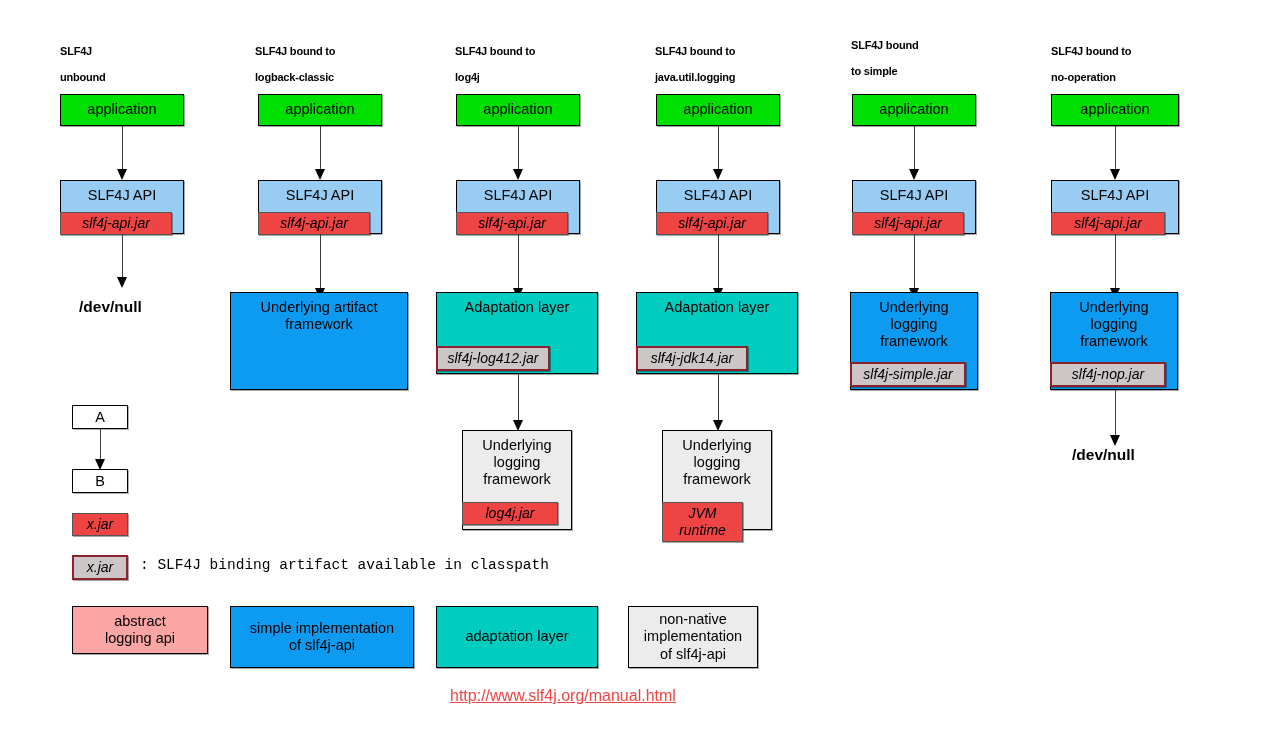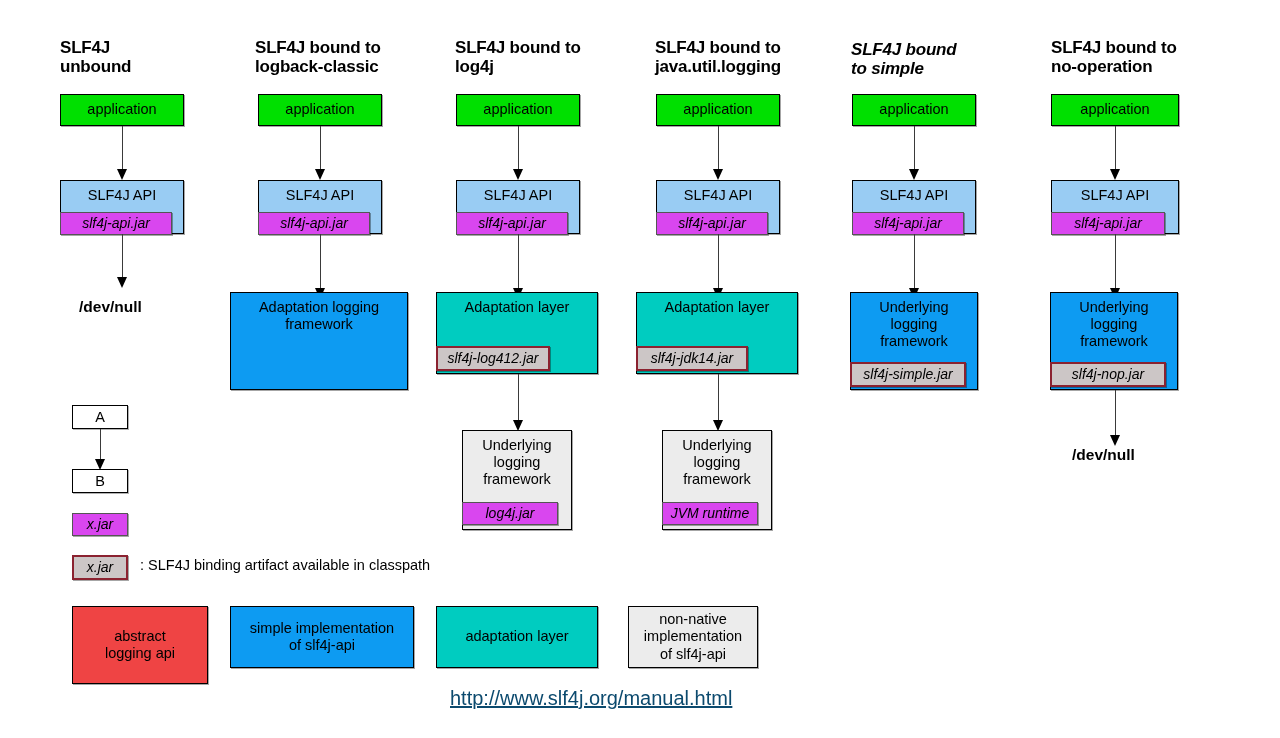--- a/index.html
+++ b/index.html
@@ -10,22 +10,22 @@
     color:#000000;
     overflow:hidden;
     position:relative;
   }
   #stage{position:absolute;left:0;top:0;width:1280px;height:738px;}
 
   
   .col-title{
     position:absolute;
     font-weight:bold;
-    font-size:17px;
-    line-height:19px;
+    font-size:11px;
+    line-height:26px;
     letter-spacing:-0.2px;
     white-space:pre-line;
     color:#000;
   }
 
   
   .node{
     position:absolute;
     box-sizing:border-box;
     border:1px solid #000;
@@ -47,21 +47,21 @@
   .node.green{background:#00E000;}
   .node.lightblue{background:#99CCF3;}
   .node.brightblue{background:#0D9BF2;}
   .node.teal{background:#00CCC0;}
   .node.grey{background:#ECECEC;}
 
   
   .jar{
     position:absolute;
     box-sizing:border-box;
-    background:#d946ef;
+    background:#ef4444;
     border:1px solid #555;
     font-style:italic;
     font-size:14px;
     line-height:17px;
     text-align:center;
     padding:2px 5px;
     white-space:pre-line;
     color:#000;
     box-shadow:1px 1px 0 rgba(0,0,0,0.35);
   }
@@ -101,22 +101,22 @@
     border:1px solid #000;
     display:flex;align-items:center;justify-content:center;
     text-align:center;font-size:14.5px;line-height:17.5px;
     white-space:pre-line;color:#000;
     box-shadow:1px 1px 0 rgba(0,0,0,0.35);
   }
 
   
   .footer-link{
     position:absolute;
-    font-size:20px;
-    color:#0c4a6e;
+    font-size:16px;
+    color:#ef4444;
     text-decoration:underline;
     white-space:nowrap;
   }
 </style>
 </head>
 <body>
 
 <div id="stage">
 
   <div class="col-title" style="left:60px;top:38px;width:170px;">SLF4J
@@ -154,21 +154,21 @@
   <div class="node lightblue" style="left:258px;top:180px;width:124px;height:54px;">
     <div class="caption">SLF4J API</div>
   </div>
   <div class="jar" style="left:258px;top:212px;width:112px;">slf4j-api.jar</div>
   <div class="arrow" style="left:320px;top:234px;height:62px;">
     <div class="shaft" style="height:54px;"></div>
       <div class="head" style="top:54px;"></div>
   </div>
 
   <div class="node brightblue" style="left:230px;top:292px;width:178px;height:98px;">
-    <div class="caption">Adaptation logging
+    <div class="caption">Underlying artifact
 framework</div>
   </div>
 
   <div class="col-title" style="left:455px;top:38px;width:180px;">SLF4J bound to
 log4j</div>
 
   <div class="node green" style="left:456px;top:94px;width:124px;height:32px;">
     <div class="caption">application</div>
   </div>
   <div class="arrow" style="left:518px;top:126px;height:54px;">
@@ -228,23 +228,23 @@
   <div class="arrow" style="left:718px;top:374px;height:58px;">
     <div class="shaft" style="height:46px;"></div>
       <div class="head" style="top:46px;"></div>
   </div>
 
   <div class="node grey" style="left:662px;top:430px;width:110px;height:100px;">
     <div class="caption">Underlying
 logging
 framework</div>
   </div>
-  <div class="jar" style="left:662px;top:502px;width:96px;">JVM runtime</div>
-
-  <div class="col-title" style="left:851px;top:40px;width:180px;font-style:italic;">SLF4J bound
+  <div class="jar" style="left:662px;top:502px;width:81px;">JVM runtime</div>
+
+  <div class="col-title" style="left:851px;top:32px;width:180px;">SLF4J bound
 to simple</div>
 
   <div class="node green" style="left:852px;top:94px;width:124px;height:32px;">
     <div class="caption">application</div>
   </div>
   <div class="arrow" style="left:914px;top:126px;height:54px;">
     <div class="shaft" style="height:43px;"></div>
       <div class="head" style="top:43px;"></div>
   </div>
 
@@ -299,23 +299,23 @@
   <div class="ab-box" style="left:72px;top:405px;width:56px;height:24px;">A</div>
   <div class="arrow" style="left:100px;top:429px;height:40px;">
     <div class="shaft" style="height:30px;"></div>
       <div class="head" style="top:30px;"></div>
   </div>
   <div class="ab-box" style="left:72px;top:469px;width:56px;height:24px;">B</div>
 
   <div class="jar" style="left:72px;top:513px;width:56px;">x.jar</div>
 
   <div class="jar binding" style="left:72px;top:555px;width:56px;">x.jar</div>
-  <div class="legend-text" style="left:140px;top:557px;width:480px;">: SLF4J binding artifact available in classpath</div>
-
-  <div class="swatch lightblue" style="left:72px;top:606px;width:136px;height:78px;background:#ef4444;">abstract
+  <div class="legend-text" style="left:140px;top:557px;width:480px;font-family:Liberation Mono, monospace;">: SLF4J binding artifact available in classpath</div>
+
+  <div class="swatch lightblue" style="left:72px;top:606px;width:136px;height:48px;background:#fca5a5;">abstract
 logging api</div>
   <div class="swatch brightblue" style="left:230px;top:606px;width:184px;height:62px;background:#0D9BF2;">simple implementation
 of slf4j-api</div>
   <div class="swatch teal" style="left:436px;top:606px;width:162px;height:62px;background:#00CCC0;">adaptation layer</div>
   <div class="swatch grey" style="left:628px;top:606px;width:130px;height:62px;background:#ECECEC;">non-native
 implementation
 of slf4j-api</div>
 
   <a class="footer-link" href="#" style="left:450px;top:687px;">http://www.slf4j.org/manual.html</a>
 

